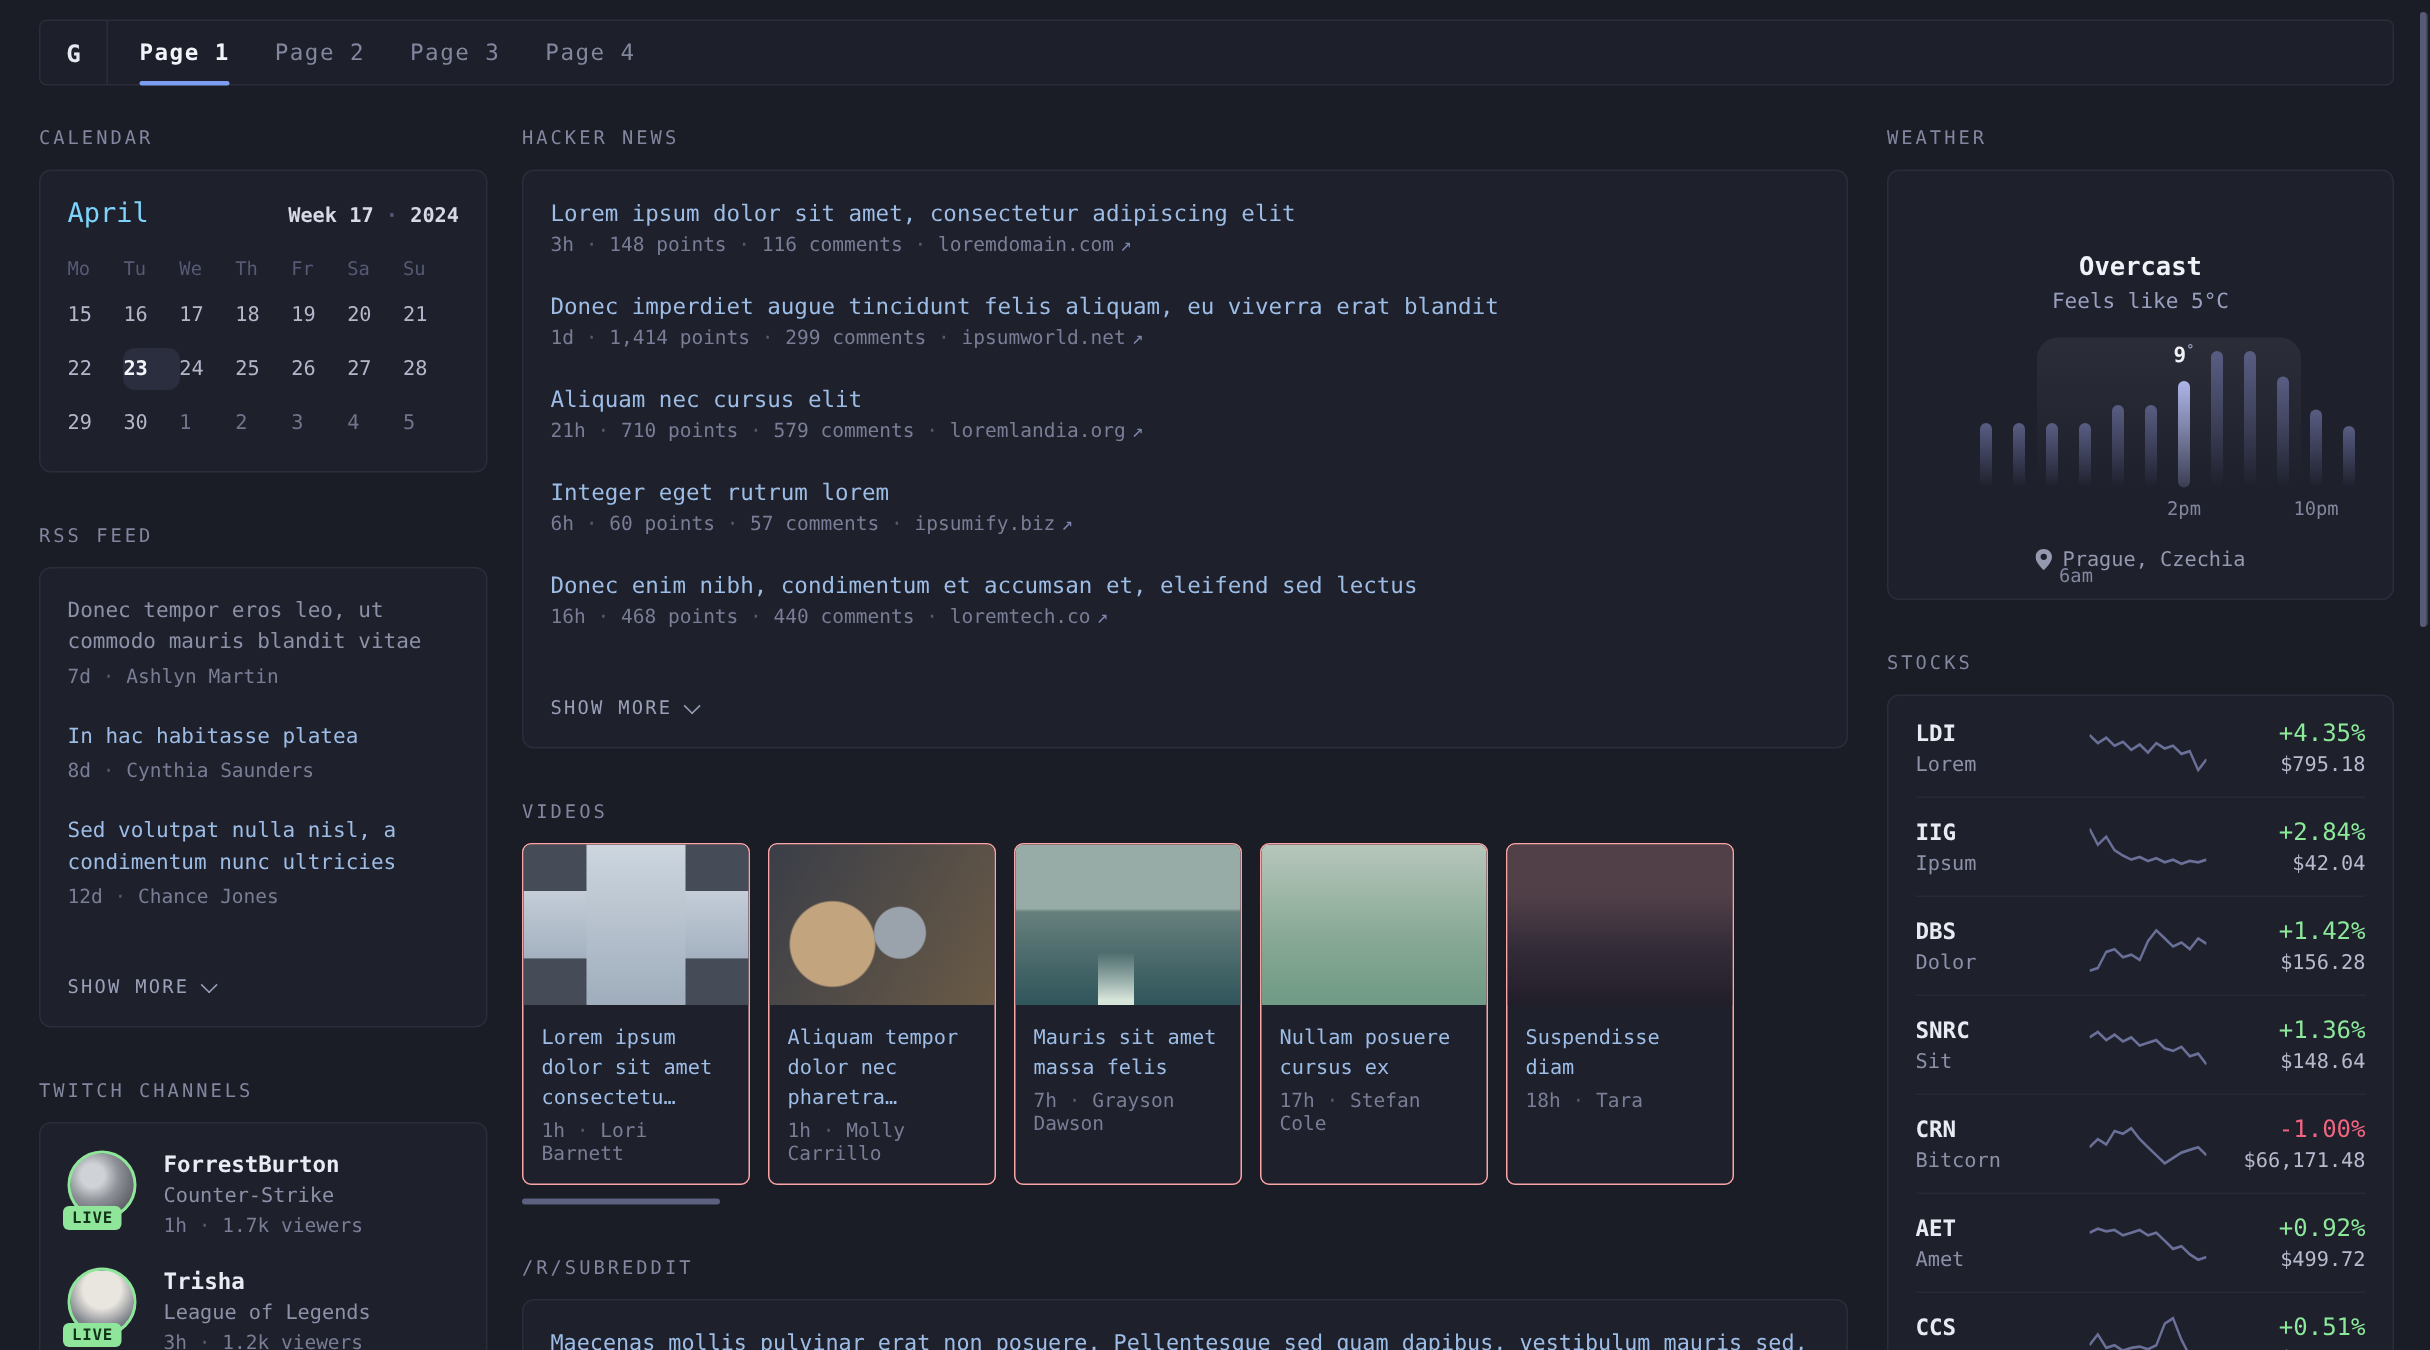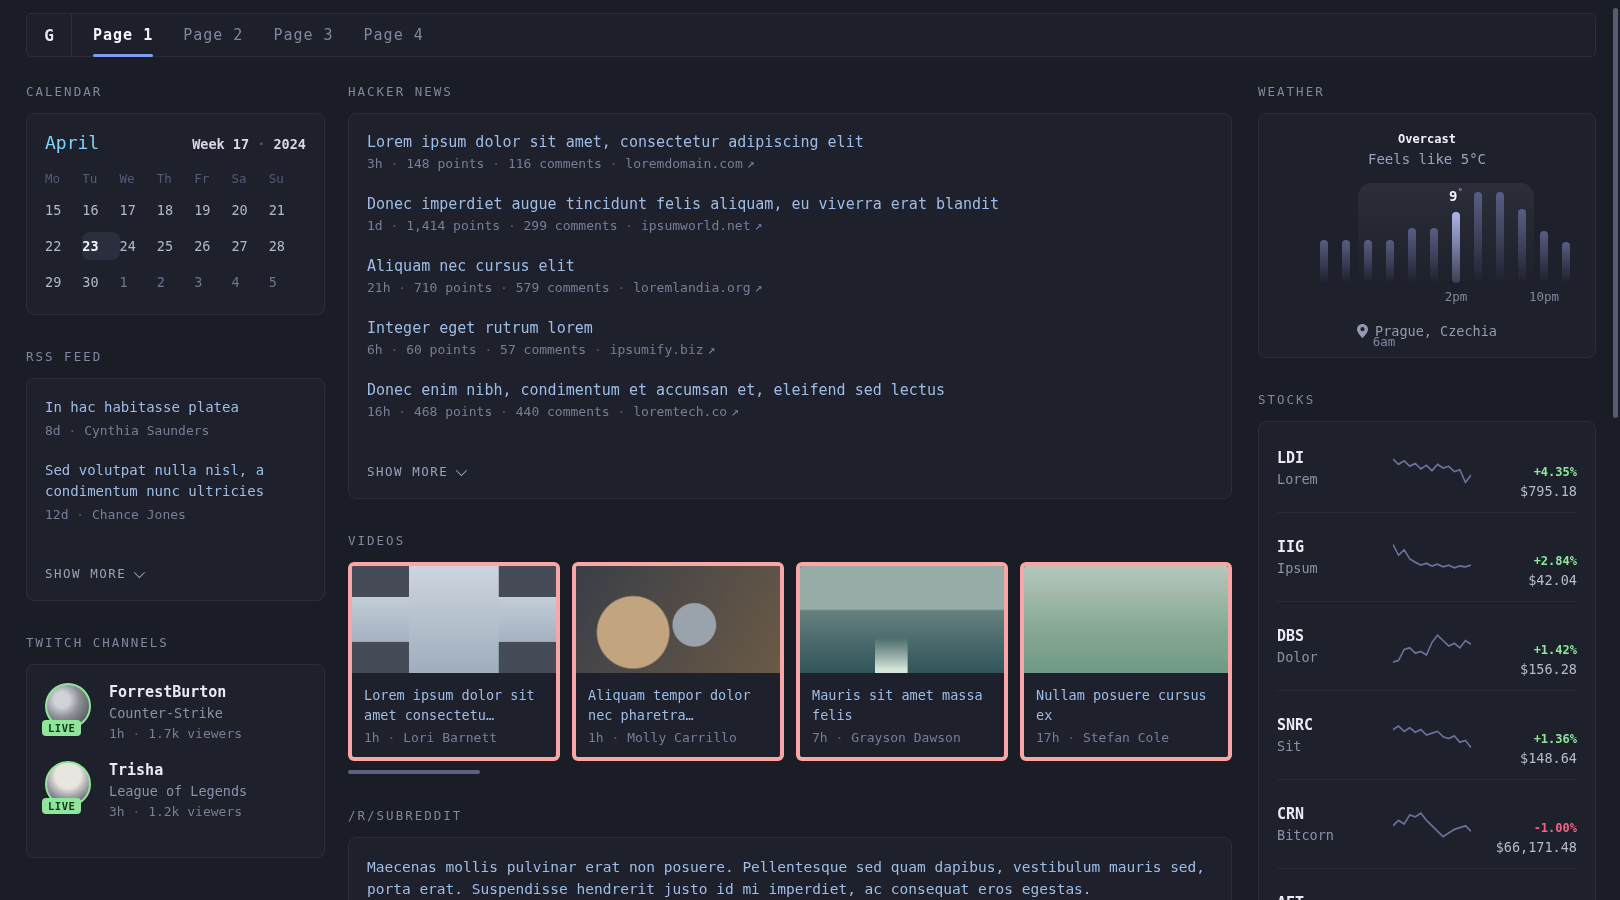--- a/index.html
+++ b/index.html
@@ -104,22 +104,22 @@
   .tw-cat  { font-size:13.5px; color:#8d91a8; margin-top:4px; }
 
   
   .hn-item { margin-bottom:23px; }
   .hn-item:last-of-type { margin-bottom:0; }
   .hn-title { font-size:15px; }
 
   
   .vid-strip { display:flex; gap:12px; overflow:hidden; width:884px; }
   .vid-card {
-    width:212px; flex:none; background:#1e202c;
-    border:4px solid #fca5a5; border-radius:6px; overflow:hidden;
+    width:152px; flex:none; background:#1e202c;
+    border:1px solid #fca5a5; border-radius:6px; overflow:hidden;
   }
   .vid-thumb { width:100%; height:107px; }
   .vid-body { padding:12px; }
   .vid-title { font-size:13.5px; line-height:20px; display:block; }
   .thumb-1 {
     background-color:#454c58; background-repeat:no-repeat;
     background-image:linear-gradient(to bottom,#cdd6df,#9fadbc), linear-gradient(to bottom,#c4cdd8,#a4b1c0);
     background-size:44% 100%, 100% 42%; background-position:center, center;
   }
   .thumb-2 { background:radial-gradient(circle at 58% 55%, #9aa2ab 0 16%, rgba(0,0,0,0) 17%),
@@ -132,21 +132,21 @@
   .vid-scrollbar-track { margin-top:9px; height:4px; width:884px; }
   .vid-scrollbar {
     width:132px; height:4px; border-radius:2px; background:#5c6180; cursor:pointer;
   }
 
   
   .rd-title { font-size:14.5px; line-height:22px; display:block; }
 
   
   .wx-card { text-align:center; }
-  .wx-cond { font-size:12px; font-weight:bold; color:#f0f2f8; }
+  .wx-cond { font-size:17px; font-weight:bold; color:#f0f2f8;margin-top:36px; }
   .wx-feels { font-size:14px; color:#9aa0bf; margin-top:5px; }
   .wx-chart { position:relative; height:100px; margin-top:16px; text-align:left; }
   .wx-region {
     position:absolute; top:0; bottom:0; border-radius:14px;
     background:linear-gradient(to bottom, rgba(255,255,255,0.06), rgba(255,255,255,0));
   }
   .wx-bar {
     position:absolute; bottom:0; width:8px; border-radius:4px;
     background:linear-gradient(to bottom,#585d83, rgba(88,93,131,0));
   }
@@ -168,21 +168,21 @@
   .stocks-card { padding:2px 18px; }
   .stock-row {
     display:grid; grid-template-columns:1fr auto 96px; align-items:center;
     padding:13px 0; border-top:1px solid #272a36;
   }
   .stock-row:first-child { border-top:none; }
   .stock-sym { font-size:15px; font-weight:bold; color:#e9ebf3; cursor:pointer; }
   .stock-name { font-size:13.5px; color:#8d91a8; margin-top:4px; }
   .stock-spark { width:78px; height:36px; margin:0 10px; }
   .stock-right { text-align:right; }
-  .stock-change { font-size:12px; font-weight:bold;margin-top:28px; }
+  .stock-change { font-size:16px; font-weight:normal; }
   .stock-change.up { color:#8ce99a; }
   .stock-change.down { color:#f16581; }
   .stock-price { font-size:13.5px; color:#b6bacc; margin-top:4px; }
 
   
   .page-scrollbar {
     position:fixed; right:2px; top:8px; width:5px; height:410px;
     background:#575b76; border-radius:3px; cursor:pointer;
   }
 </style>
@@ -245,20 +245,23 @@
               <div class="cal-cell outside">3</div>
               <div class="cal-cell outside">4</div>
               <div class="cal-cell outside">5</div>
             </div>
         </div>
       </div>
 
       <div class="section">
         <h2 class="section-title">RSS FEED</h2>
         <div class="card" id="rss-card"><div class="rss-item">
+              <span class="rss-title link read">Donec tempor eros leo, ut commodo mauris blandit vitae</span>
+              <div class="meta"><span>7d</span><span class="dot"> · </span><span>Ashlyn Martin</span></div>
+            </div><div class="rss-item">
               <span class="rss-title link">In hac habitasse platea</span>
               <div class="meta"><span>8d</span><span class="dot"> · </span><span>Cynthia Saunders</span></div>
             </div><div class="rss-item">
               <span class="rss-title link">Sed volutpat nulla nisl, a condimentum nunc ultricies</span>
               <div class="meta"><span>12d</span><span class="dot"> · </span><span>Chance Jones</span></div>
             </div><div class="show-more">
               <span>SHOW MORE</span>
               <span class="chev"></span>
             </div></div>
       </div>

